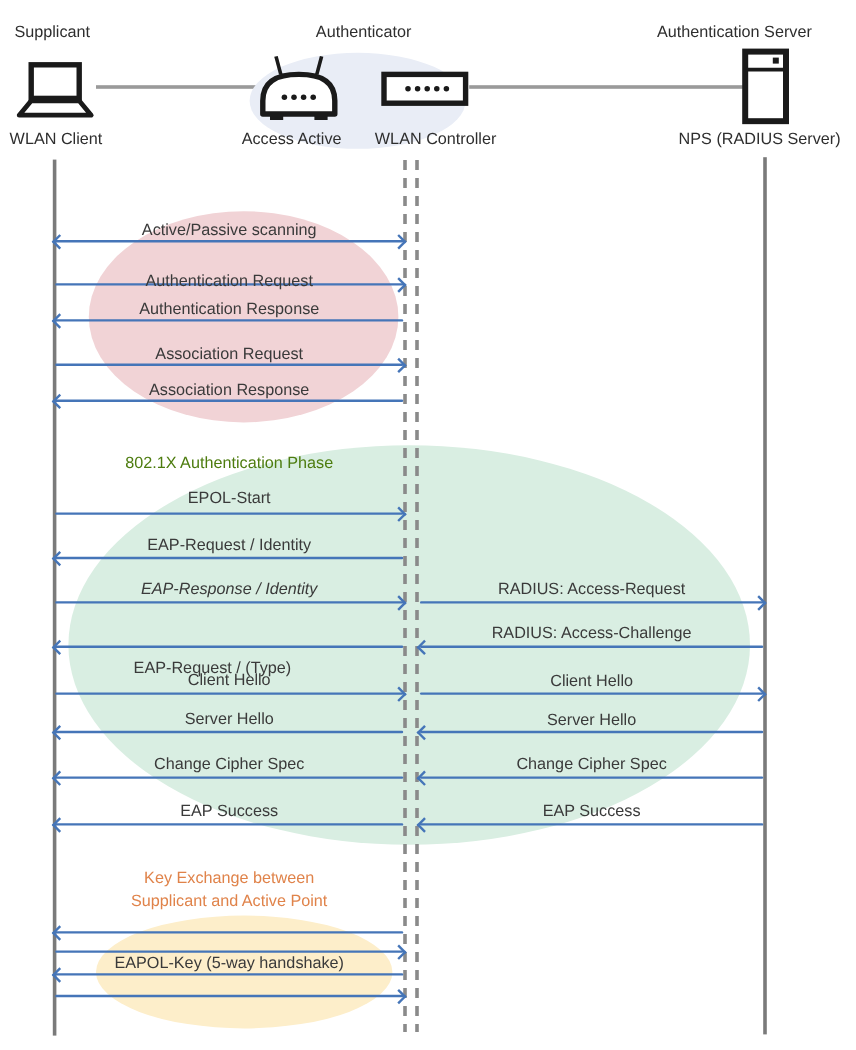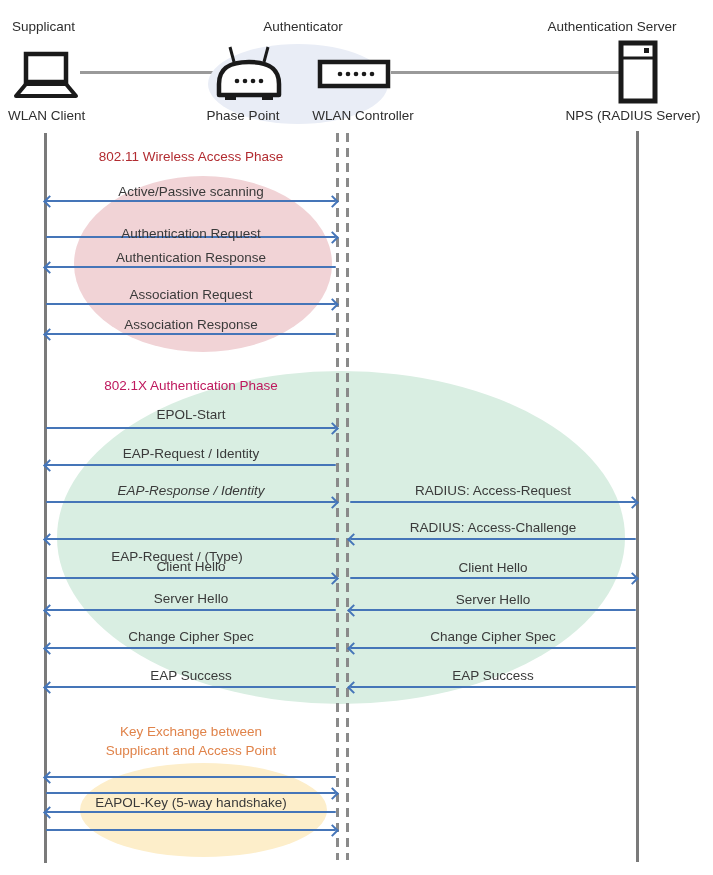--- a/index.html
+++ b/index.html
@@ -15,21 +15,21 @@
   .hdr  { position:absolute; font-size:13.5px; color:#2e2e2e; white-space:nowrap; z-index:4; }
   .ctr  { text-align:center; }
   .rgt  { text-align:center; }
 
   .lbl  { position:absolute; font-size:13.5px; color:#3a3a3a; text-align:center;
           white-space:nowrap; height:17px; line-height:17px; z-index:4; }
 
   .phase-title { position:absolute; font-size:13.5px; text-align:center; white-space:nowrap;
                  height:19px; line-height:19px; z-index:4; }
   .red-t    { color:#b22c31; }
-  .green-t  { color:#be185d; }
+  .green-t  { color:#4d7c0f; }
   .orange-t { color:#e0834a;text-align:center; }
 
   .arrow { position:absolute; height:2px; background:#4575b8; border-radius:1px; z-index:3; }
   .a-right::after { content:""; position:absolute; right:-1px; top:-3px; width:9px; height:9px;
                     border-top:2.5px solid #4575b8; border-right:2.5px solid #4575b8;
                     transform:rotate(45deg); box-sizing:border-box; }
   .a-left::before { content:""; position:absolute; left:-1px; top:-3px; width:9px; height:9px;
                     border-bottom:2.5px solid #4575b8; border-left:2.5px solid #4575b8;
                     transform:rotate(45deg); box-sizing:border-box; }
 
@@ -76,30 +76,29 @@
       <circle cx="47" cy="16" r="2.3" fill="#1a1a1a"></circle>
     <circle cx="55" cy="16" r="2.3" fill="#1a1a1a"></circle>
   </svg>
   <svg class="icon" style="left:617px;top:40px;" width="42" height="64" viewBox="0 0 42 64">
     <rect x="4" y="3" width="34" height="58" fill="#ffffff" stroke="#1a1a1a" stroke-width="5"></rect>
     <line x1="4" y1="18" x2="38" y2="18" stroke="#1a1a1a" stroke-width="3"></line>
     <rect x="27" y="8" width="5" height="5" fill="#1a1a1a"></rect>
   </svg>
 
   <div class="hdr" style="left:8px;top:108px;">WLAN Client</div>
-  <div class="hdr ctr" style="left:185px;top:108px;width:116px;">Phase Point</div>
+  <div class="hdr ctr" style="left:185px;top:108px;width:116px;">Access Active</div>
   <div class="hdr ctr" style="left:305px;top:108px;width:116px;">WLAN Controller</div>
   <div class="hdr ctr" style="left:540px;top:108px;width:186px;">NPS (RADIUS Server)</div>
 
   <div class="lifeline solid" style="left:44px;top:133px;height:730px;"></div>
   <div class="lifeline dashedln" style="left:336px;top:133px;height:727px;"></div>
   <div class="lifeline dashedln" style="left:346px;top:133px;height:727px;"></div>
   <div class="lifeline solid" style="left:636px;top:131px;height:731px;"></div>
 
-  <div class="phase-title red-t" style="left:46px;top:147px;width:290px;">802.11 Wireless Access Phase</div>
 
   <div class="lbl" style="left:46px;top:183px;width:290px;">Active/Passive scanning</div>
   <div class="arrow a-left a-right" style="left:46px;top:200px;width:290px;"></div>
 
   <div class="lbl" style="left:46px;top:225px;width:290px;">Authentication Request</div>
   <div class="arrow a-right" style="left:46px;top:236px;width:290px;"></div>
 
   <div class="lbl" style="left:46px;top:249px;width:290px;">Authentication Response</div>
   <div class="arrow a-left" style="left:46px;top:266px;width:290px;"></div>
 
@@ -147,21 +146,21 @@
   <div class="lbl" style="left:350px;top:628px;width:286px;">Change Cipher Spec</div>
   <div class="arrow a-left" style="left:350px;top:647px;width:286px;"></div>
 
   <div class="lbl" style="left:46px;top:667px;width:290px;">EAP Success</div>
   <div class="arrow a-left" style="left:46px;top:686px;width:290px;"></div>
 
   <div class="lbl" style="left:350px;top:667px;width:286px;">EAP Success</div>
   <div class="arrow a-left" style="left:350px;top:686px;width:286px;"></div>
 
   <div class="phase-title orange-t" style="left:46px;top:722px;width:290px;">Key Exchange between</div>
-  <div class="phase-title orange-t" style="left:46px;top:741px;width:290px;">Supplicant and Access Point</div>
+  <div class="phase-title orange-t" style="left:46px;top:741px;width:290px;">Supplicant and Active Point</div>
 
   <div class="arrow a-left" style="left:46px;top:776px;width:290px;"></div>
   <div class="arrow a-right" style="left:46px;top:792px;width:290px;"></div>
   <div class="lbl" style="left:46px;top:794px;width:290px;">EAPOL-Key (5-way handshake)</div>
   <div class="arrow a-left" style="left:46px;top:811px;width:290px;"></div>
   <div class="arrow a-right" style="left:46px;top:829px;width:290px;"></div>
 
 </div>
 
 </body></html>

